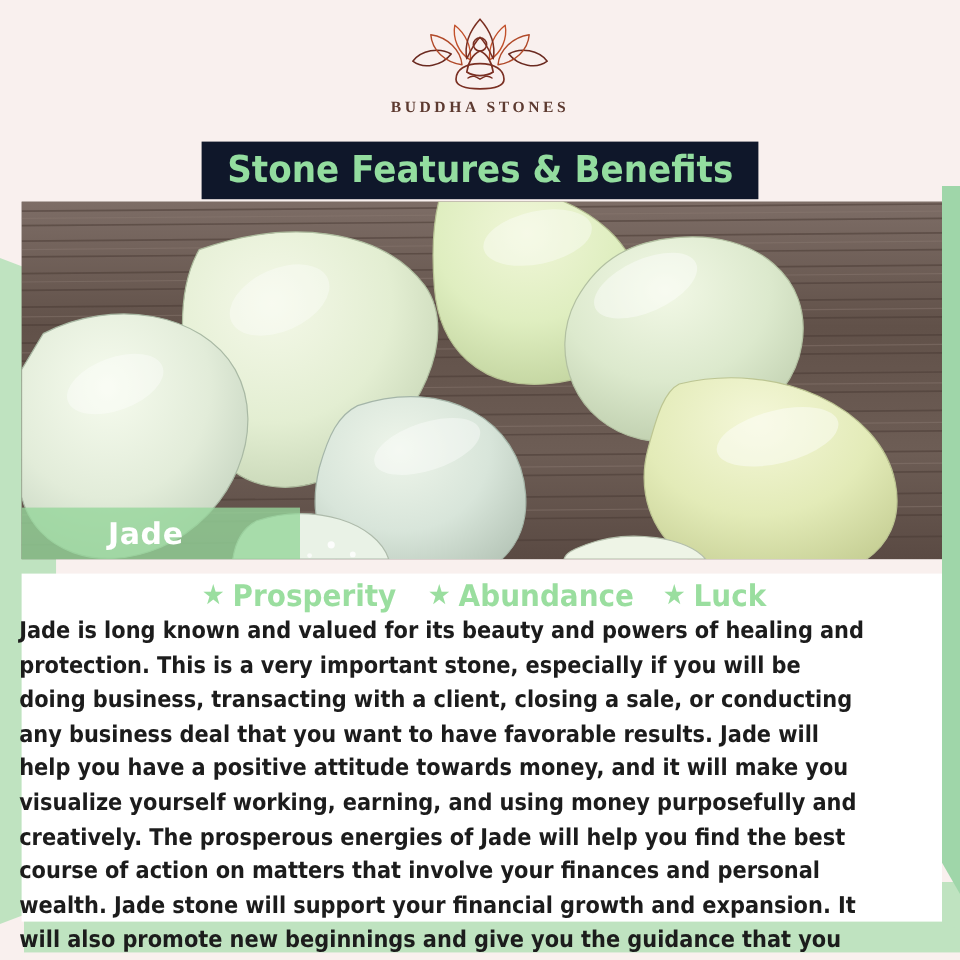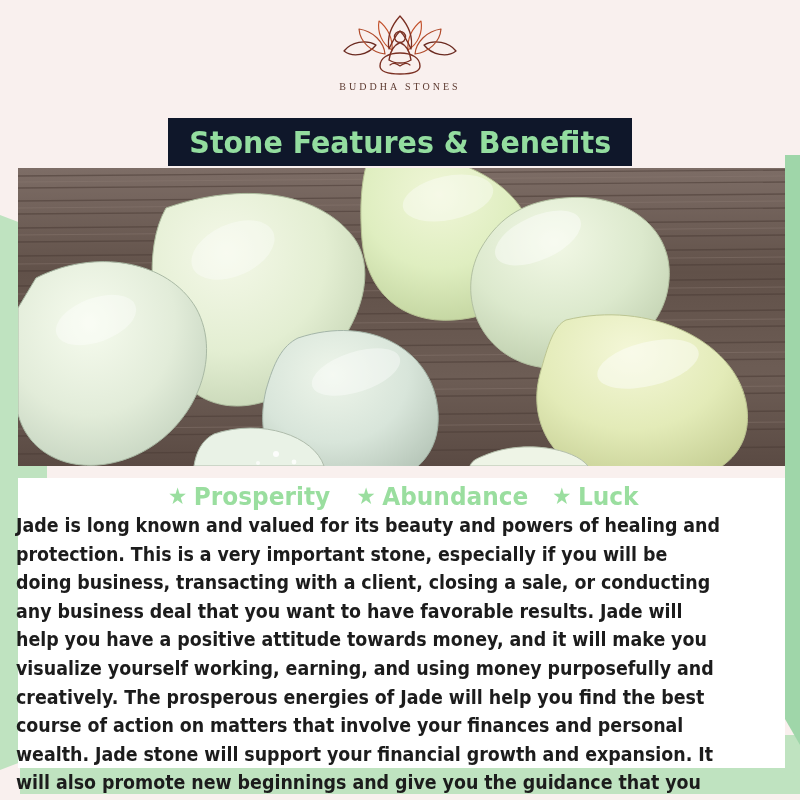--- a/index.html
+++ b/index.html
@@ -41,21 +41,21 @@
   
   .logo-wrap{
     position:absolute;left:0;top:14px;width:800px;height:96px;
     display:flex;flex-direction:column;align-items:center;justify-content:flex-start;
     z-index:4;
   }
   .logo-mark{width:124px;height:62px;display:block;}
   .logo-text{
     margin-top:5px;
     font-family:"Liberation Serif", serif;
-    font-size:10px;letter-spacing:3.0px;color:#5d3a30;font-weight:400;
+    font-size:13px;letter-spacing:3.0px;color:#5d3a30;font-weight:700;
     text-align:left;
   }
 
   
   .title-band{
     position:absolute;left:168px;top:118px;width:464px;height:48px;
     background:#0f172a;
     display:flex;align-items:center;justify-content:center;
     z-index:5;
   }
@@ -273,20 +273,23 @@
       <circle cx="258" cy="286" r="3" fill="#ffffff" opacity="0.85"></circle>
       <circle cx="276" cy="294" r="2.4" fill="#ffffff" opacity="0.8"></circle>
       <circle cx="240" cy="295" r="2" fill="#ffffff" opacity="0.7"></circle>
 
       <path d="M470 286 C506 272 556 280 570 298 L452 298 C454 292 460 290 470 286 Z" fill="#eef4e6" stroke="#b3beaa" stroke-width="1"></path>
     </svg>
   </div>
 
   <div class="deco-right"></div>
 
+  <div class="jade-band">
+    <div class="jade-label">Jade</div>
+  </div>
 
   <div class="panel"></div>
 
   <div class="benefits">
     <span class="benefit">
       <span class="star">★</span>
       <span>Prosperity</span>
     </span>
     <span class="benefit">
       <span class="star">★</span>

